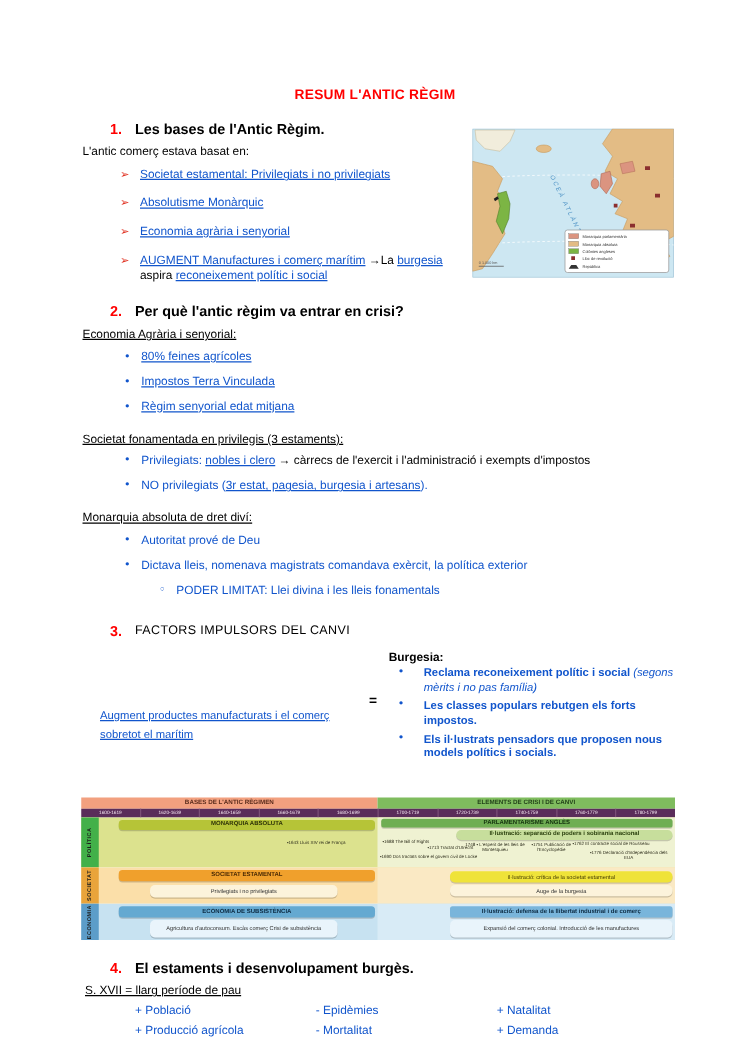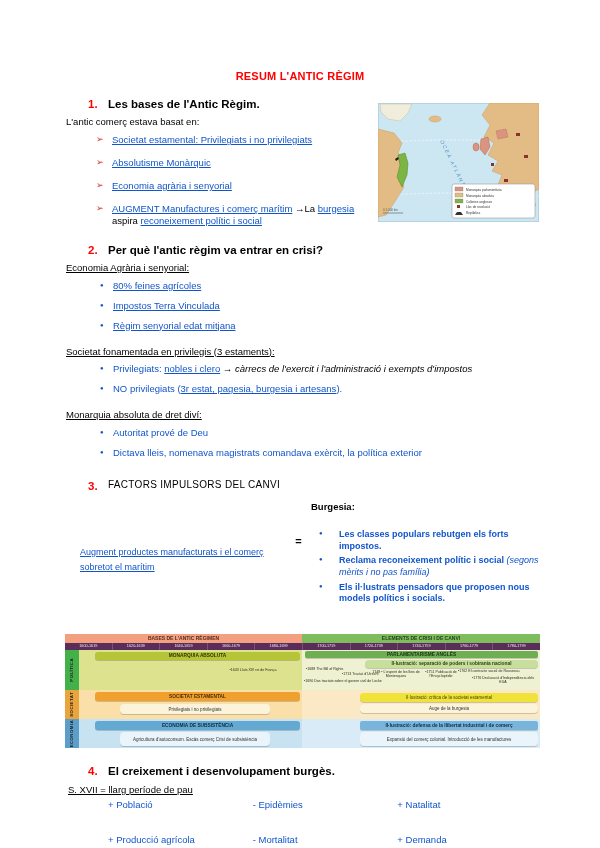--- a/index.html
+++ b/index.html
@@ -27,32 +27,32 @@
   .arrow-item { display:flex; margin:0 0 11px 30px; }
   .arrow-item .glyph { color:#e03020; width:16px; font-size:9px; flex:none; }
   .arrow-item .txt { flex:1; }
 
   .sub-head { margin:14px 0 6px 0; text-decoration:underline; }
   .dot-list {}
   .dot-item { display:flex; margin:0 0 8px 34px; }
   .dot-item .glyph { color:#1155cc; width:13px; font-size:6px; padding-top:2px; flex:none; }
   .dot-item.sub { margin-left:62px; }
   .dot-item.sub .glyph { font-size:6px; color:#1155cc; }
-  .italic { font-style:italic; }
+  .italic { }
 
   
   .map-wrap { position:absolute; left:378px; top:103px; width:161px; height:119px; }
   .map-wrap svg { display:block; }
 
   
   .diagram { display:flex; margin:8px 0 0 14px; }
   .diag-left { width:212px; margin-top:44px; text-align:left; font-size:9px; line-height:1.7; }
   .diag-eq { width:26px; margin-top:34px; text-align:center; font-weight:bold; font-size:11px; }
   .diag-right { width:238px; }
-  .diag-right .bhead { font-weight:bold; margin-bottom:16px; }
+  .diag-right .bhead { font-weight:bold; margin-bottom:0; }
   .diag-item { display:flex; margin:0 0 3px 8px; color:#1155cc; font-weight:bold; font-size:9px; line-height:1.3; }
   .diag-item .glyph { width:20px; font-size:6px; padding-top:1px; flex:none; font-weight:normal; }
   .diag-item .it { font-weight:normal; font-style:italic; }
 
   
   .tl { position:relative; width:475px; height:114px; margin:26px 0 0 -1px;
         font-size:3.6px; line-height:1.15; border-bottom:2px solid #c9c2b8; box-sizing:border-box; }
   .tl * { box-sizing:border-box; }
   .tl-hrow { position:absolute; top:0; left:0; height:9px; width:475px; display:flex; }
   .tl-h { height:9px; display:flex; align-items:center; justify-content:center;
@@ -105,21 +105,21 @@
   .e4 { left:306px; top:20px; width:50px; text-align:center; }
   .e5 { left:359px; top:20px; width:34px; text-align:center; }
   .e6 { left:393px; top:19px; width:80px; }
   .e7 { left:404px; top:26px; width:68px; text-align:center; }
 
   
   .s4-line1 { margin:4px 0 4px 2px; text-decoration:underline; }
   .s4-line2 { margin:0 0 8px 0; }
   .s4-cols { display:flex; margin-left:42px; color:#1155cc; }
   .s4-col { width:162px; }
-  .s4-col div { margin-bottom:23px; }
+  .s4-col div { margin-bottom:4px; }
 
   .sp { display:inline; }
 </style>
 </head>
 <body>
 
 <div class="page">
 
   <div class="doc-title">RESUM L'ANTIC RÈGIM</div>
 
@@ -240,41 +240,45 @@
     <div class="sub-head">Monarquia absoluta de dret diví:</div>
     <div class="dot-list">
       <div class="dot-item">
         <span class="glyph">●</span>
         <span class="blue">Autoritat prové de Deu</span>
       </div>
       <div class="dot-item">
         <span class="glyph">●</span>
         <span class="blue">Dictava lleis, nomenava magistrats comandava exèrcit, la política exterior</span>
       </div>
+      <div class="dot-item sub">
+        <span class="glyph">○</span>
+        <span class="blue">PODER LIMITAT: Llei divina i les lleis fonamentals</span>
+      </div>
     </div>
 
     <div class="sec-head plain" style="margin-top:20px">
       <span class="num" style="font-weight:bold">3.</span>
       <span class="txt">FACTORS IMPULSORS DEL CANVI</span>
     </div>
 
     <div class="diagram">
       <div class="diag-left">
         <span class="lnk">Augment productes manufacturats i el comerç sobretot el marítim</span>
       </div>
       <div class="diag-eq">=</div>
       <div class="diag-right">
         <div class="bhead">Burgesia:</div>
         <div class="diag-item">
           <span class="glyph">●</span>
-          <span>Les classes populars rebutgen els forts impostos.</span>
+          <span><span class="sp">Reclama reconeixement polític i social </span><span class="sp it">(segons mèrits i no pas família)</span></span>
         </div>
         <div class="diag-item">
           <span class="glyph">●</span>
-          <span><span class="sp">Reclama reconeixement polític i social </span><span class="sp it">(segons mèrits i no pas família)</span></span>
+          <span>Les classes populars rebutgen els forts impostos.</span>
         </div>
         <div class="diag-item">
           <span class="glyph">●</span>
           <span>Els il·lustrats pensadors que proposen nous models polítics i socials.</span>
         </div>
       </div>
     </div>
 
     <div class="tl">
       <div class="tl-hrow">
@@ -330,21 +334,21 @@
           </div>
         <div class="band band-eco">ECONOMIA DE SUBSISTÈNCIA</div>
         <div class="pill pill-agri">Agricultura d'autoconsum. Escàs comerç Crisi de subsistència</div>
         <div class="band band-ildef">Il·lustració: defensa de la llibertat industrial i de comerç</div>
         <div class="pill pill-exp">Expansió del comerç colonial. Introducció de les manufactures</div>
       </div>
     </div>
 
     <div class="sec-head" style="margin-top:16px">
       <span class="num">4.</span>
-      <span class="txt">El creixement i desenvolupament burgès.</span>
+      <span class="txt">El estaments i desenvolupament burgès.</span>
     </div>
     <div class="s4-line1">S. XVII = llarg període de pau</div>
     <div class="s4-cols">
       <div class="s4-col">
         <div>+ Població</div>
         <div>+ Producció agrícola</div>
       </div>
       <div class="s4-col">
         <div>- Epidèmies</div>
         <div>- Mortalitat</div>

